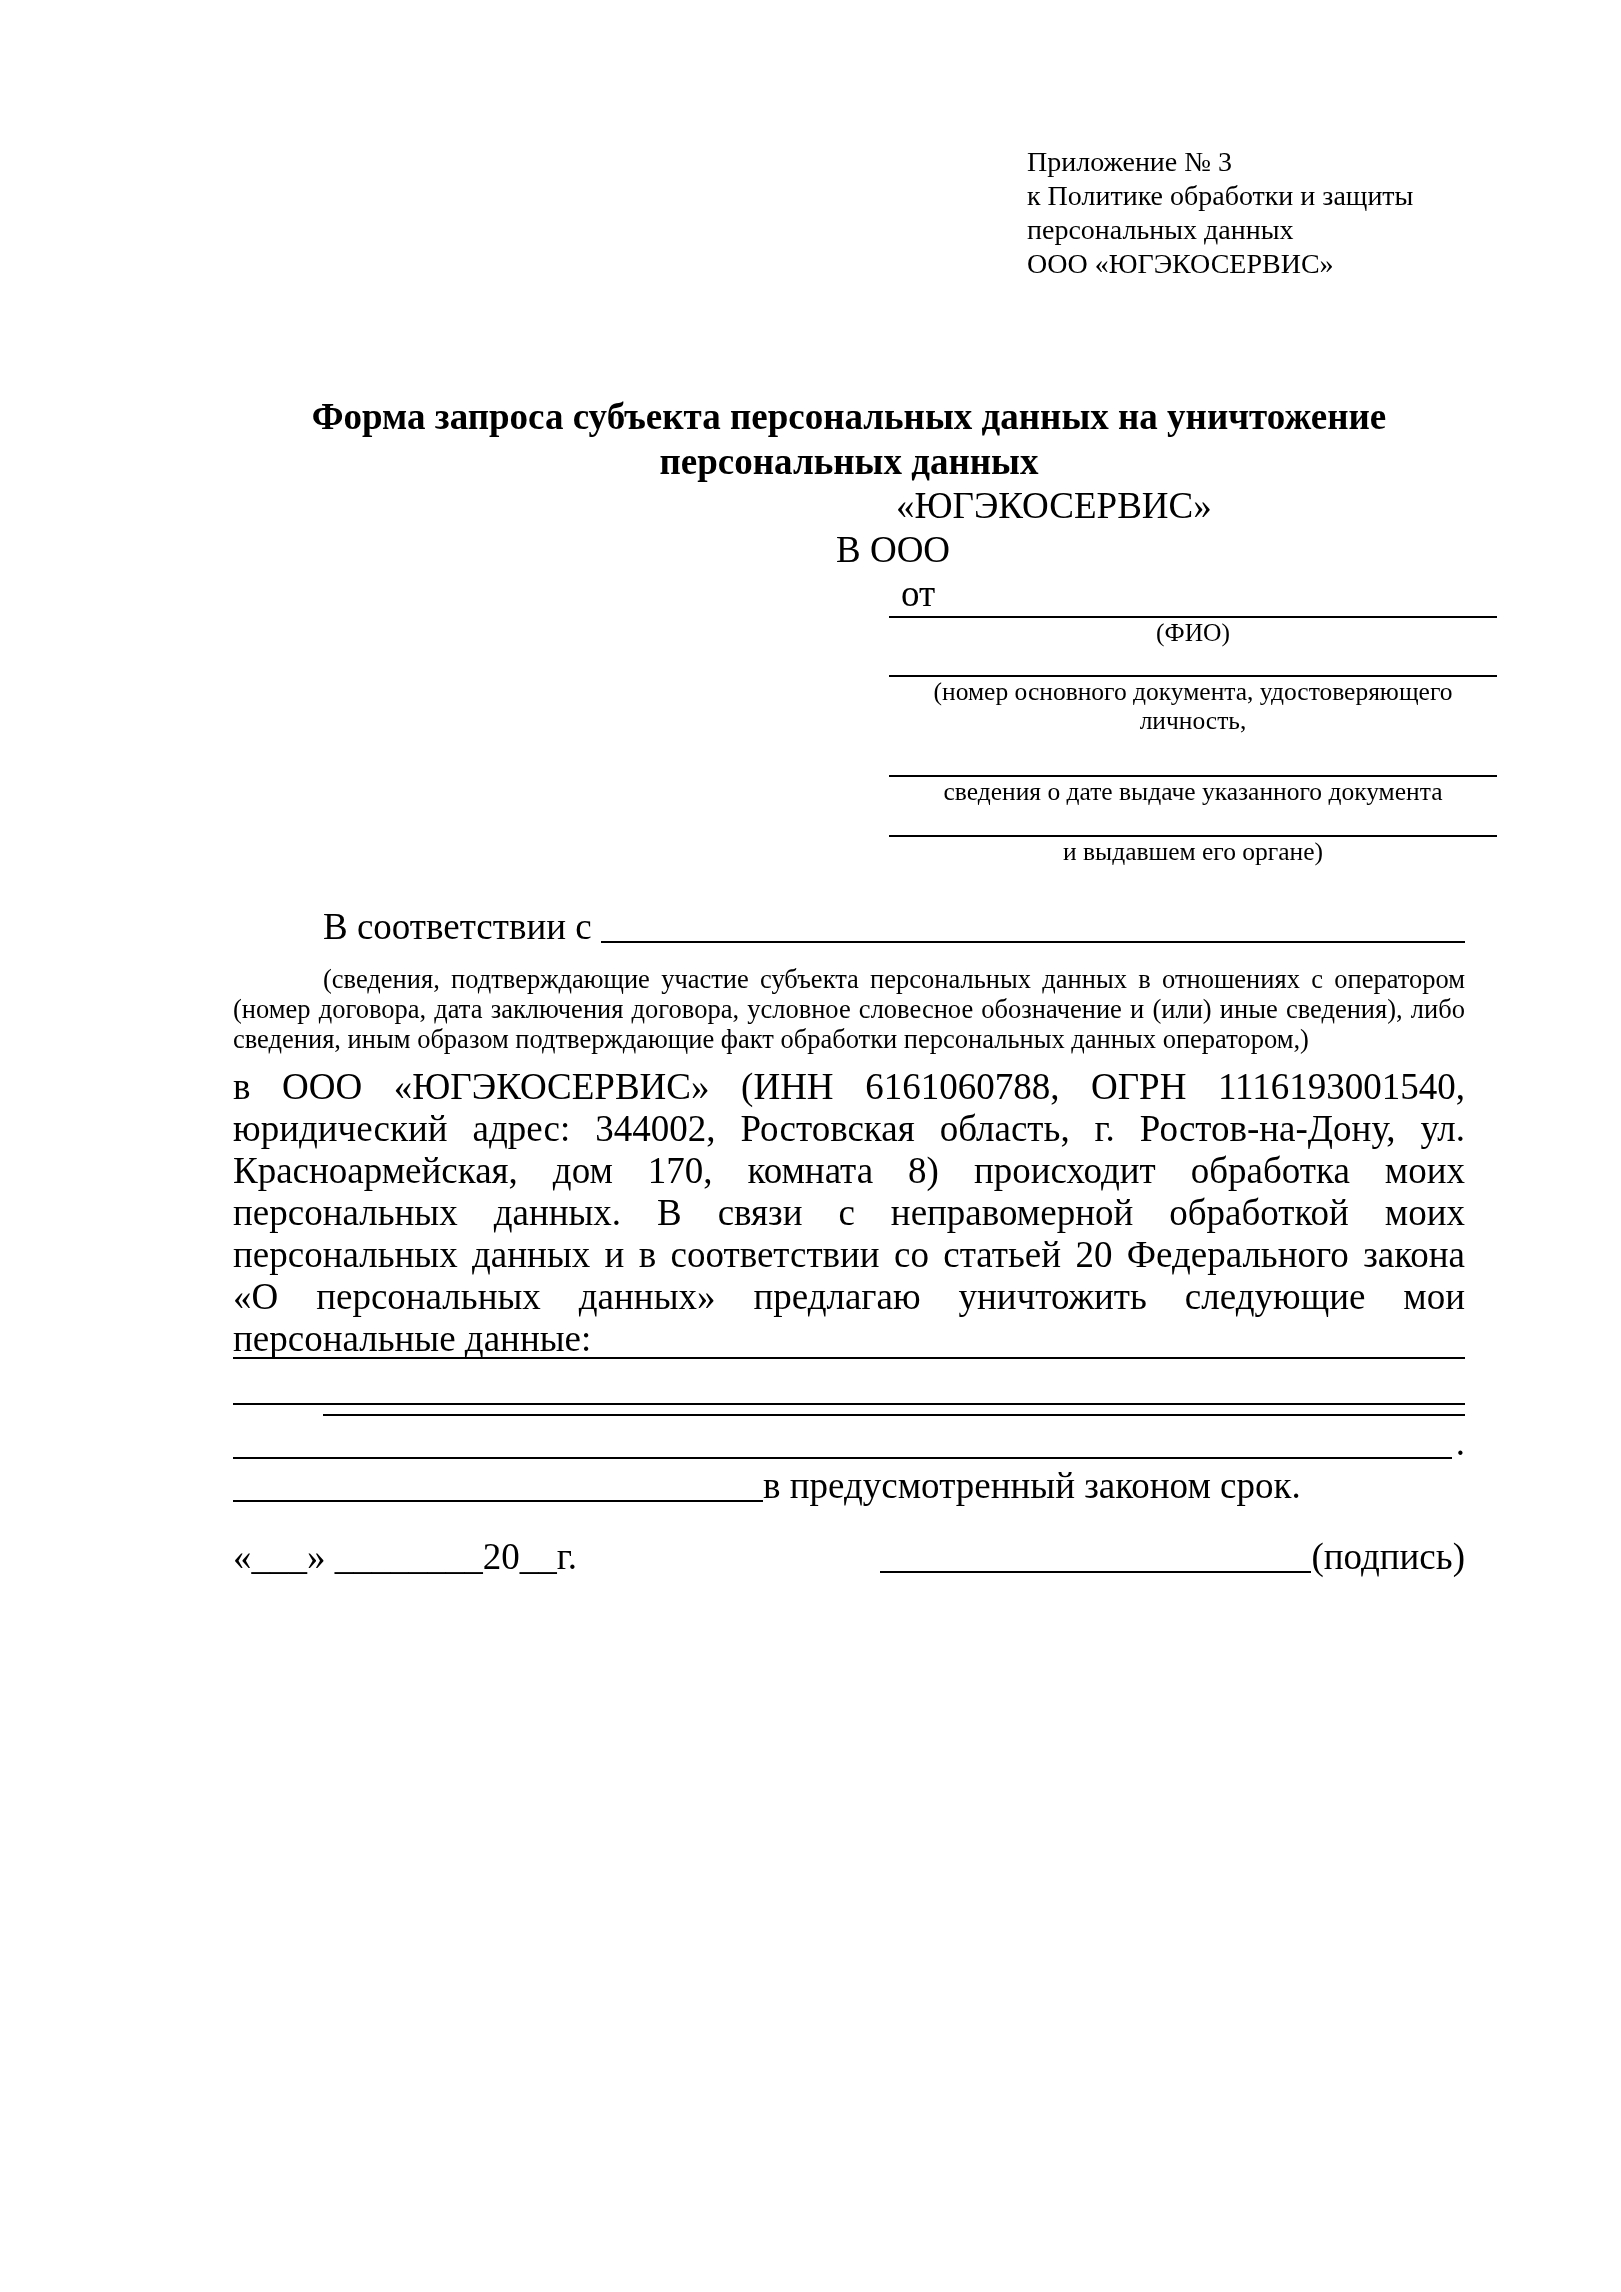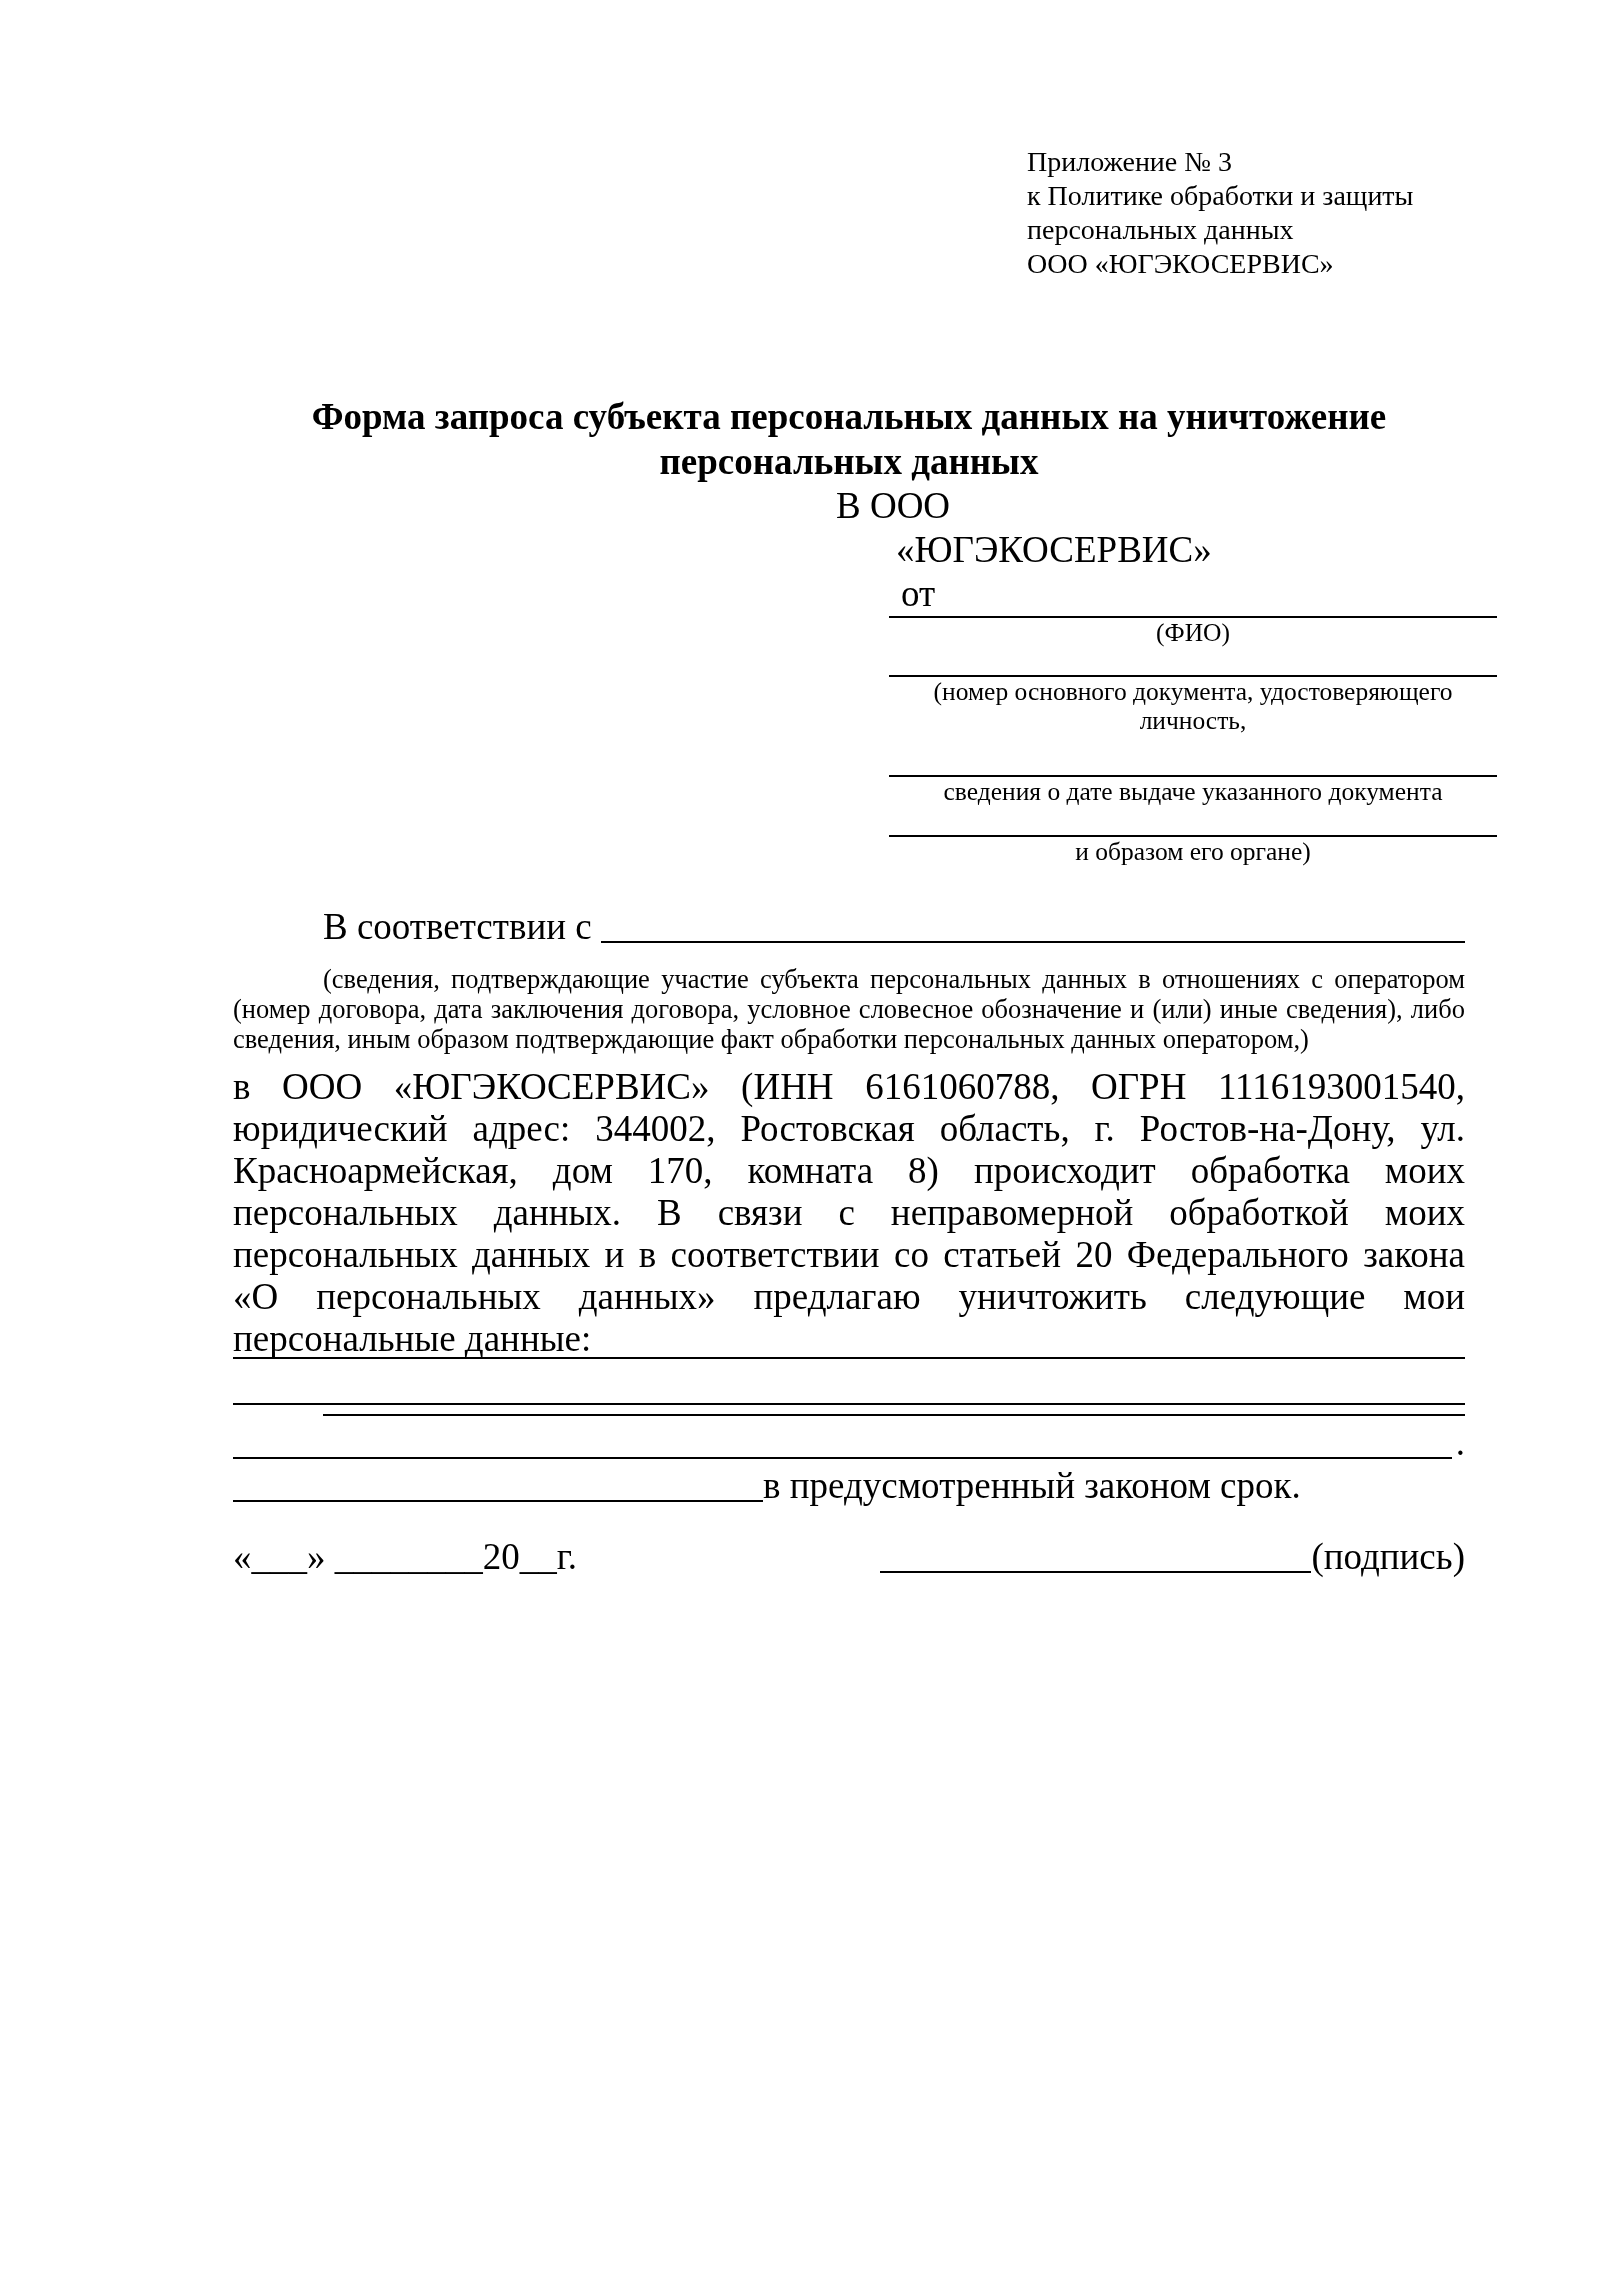--- a/index.html
+++ b/index.html
@@ -130,35 +130,35 @@
     <div>к Политике обработки и защиты</div>
     <div>персональных данных</div>
     <div>ООО «ЮГЭКОСЕРВИС»</div>
   </div>
 
   <div class="form-title">
     <div>Форма запроса субъекта персональных данных на уничтожение</div>
     <div>персональных данных</div>
   </div>
 
+  <div class="addr-line addr-company">«ЮГЭКОСЕРВИС»</div>
   <div class="addr-line addr-to">В ООО</div>
-  <div class="addr-line addr-company">«ЮГЭКОСЕРВИС»</div>
   <div class="addr-line addr-from">от</div>
 
   <div class="fill-rule"></div>
   <div class="fill-caption">(ФИО)</div>
 
   <div class="fill-rule gap29"></div>
   <div class="fill-caption">(номер основного документа, удостоверяющего личность,</div>
 
   <div class="fill-rule gap41"></div>
   <div class="fill-caption">сведения о дате выдаче указанного документа</div>
 
   <div class="fill-rule gap30"></div>
-  <div class="fill-caption">и образом его органе)</div>
+  <div class="fill-caption">и выдавшем его органе)</div>
 
   <div class="row compliance-row">
     <span class="prefix">В соответствии с</span>
     <span class="uline grow"></span>
   </div>
 
   <div class="footnote">(сведения, подтверждающие участие субъекта персональных данных в отношениях с оператором (номер договора, дата заключения договора, условное словесное обозначение и (или) иные сведения), либо сведения, иным образом подтверждающие факт обработки персональных данных оператором,)</div>
 
   <div class="body-par">в ООО «ЮГЭКОСЕРВИС» (ИНН 6161060788, ОГРН 1116193001540, юридический адрес: 344002, Ростовская область, г. Ростов-на-Дону, ул. Красноармейская, дом 170, комната 8) происходит обработка моих персональных данных. В связи с неправомерной обработкой моих персональных данных и в соответствии со статьей 20 Федерального закона «О персональных данных» предлагаю уничтожить следующие мои персональные данные:</div>
 

